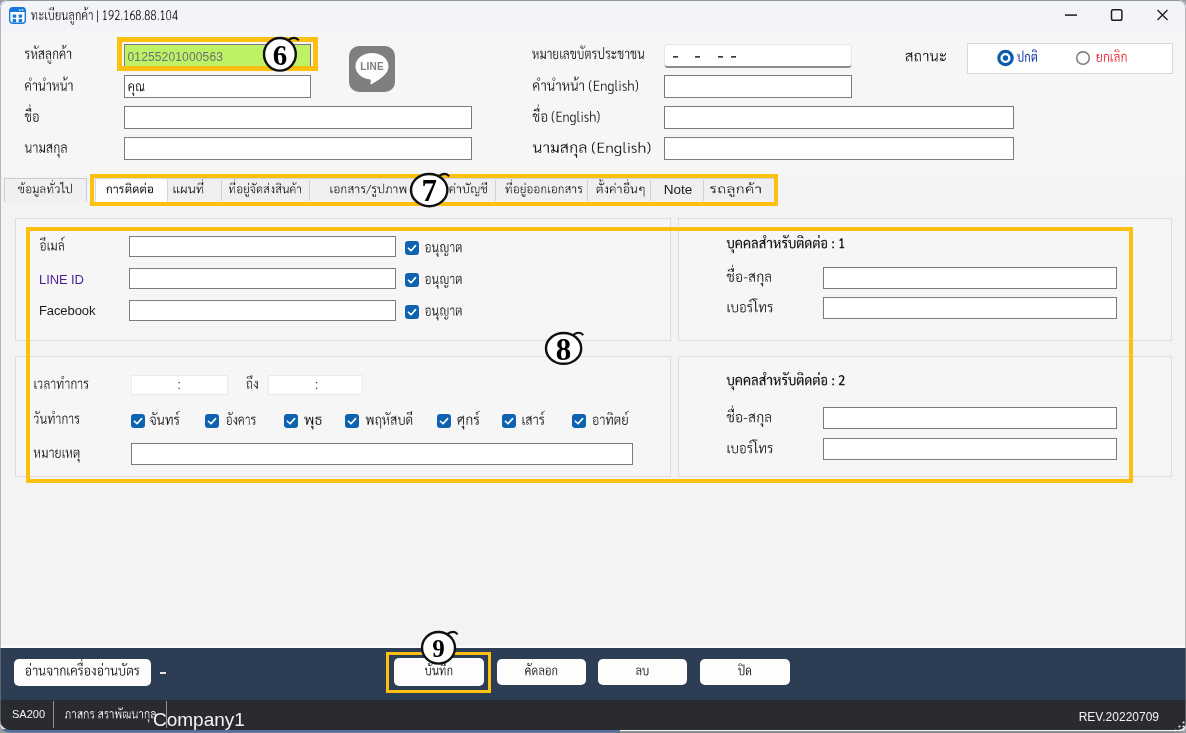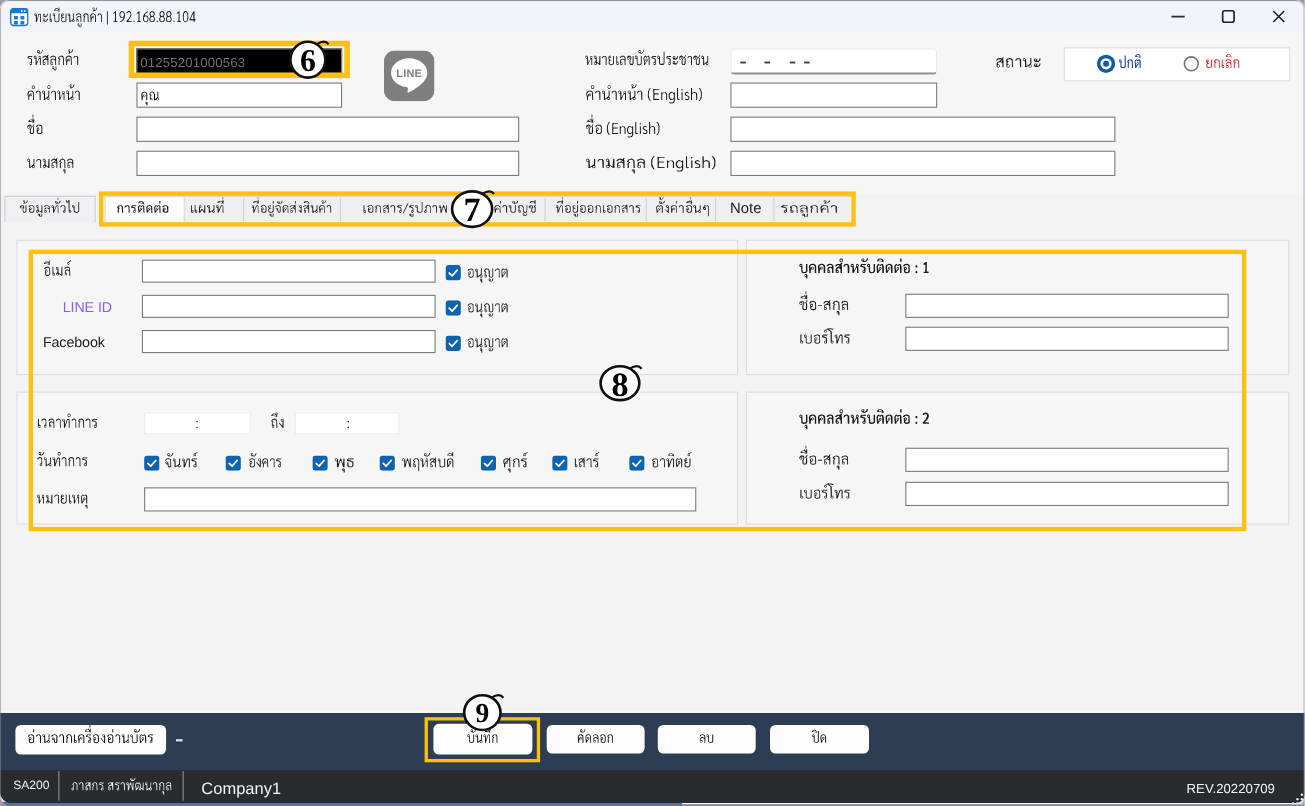--- a/index.html
+++ b/index.html
@@ -35,21 +35,21 @@
 <rect x="3.7" y="12.1" width="3.5" height="3.2" fill="#1777dc"></rect>
       <rect x="9.6" y="12.1" width="3.5" height="3.2" fill="#1777dc"></rect>
 </svg>
     <svg class="abs" style="left:1040px;top:0" width="146" height="30" viewBox="0 0 146 30">
 <rect x="25" y="14.3" width="12" height="1.6" fill="#2a2a2a"></rect>
 <rect x="71.5" y="9.8" width="10.4" height="10.4" rx="1.8" fill="none" stroke="#1f1f1f" stroke-width="1.5"></rect>
 <path d="M117.5 10 L127.5 20 M127.5 10 L117.5 20" stroke="#1f1f1f" stroke-width="1.4"></path>
 </svg>
     <div class="abs" id="topline"></div>
     <div class="abs" id="form"></div>
-    <div class="tb" style="left:124px;top:43.5px;width:187px;height:23px;background:#000000">
+    <div class="tb" style="left:124px;top:43.5px;width:187px;height:23px;background:#bef264">
       <span style="position:absolute;left:2.5px;top:5px;font-size:12px;color:#6b7075;letter-spacing:.15px">01255201000563</span>
     </div>
     <div class="tb" style="left:124px;top:75px;width:187px;height:23px"></div>
     <div class="tb" style="left:124px;top:106.3px;width:348px;height:22.5px"></div>
     <div class="tb" style="left:124px;top:137.3px;width:348px;height:22.5px"></div>
     <svg class="abs" style="left:349px;top:46px" width="46" height="46" viewBox="0 0 46 46">
 <rect width="46" height="46" rx="10" fill="#7f7f7f"></rect>
 <path d="M39.5 20.2 c0 -7.3 -7.4 -13.2 -16.5 -13.2 s-16.5 5.9 -16.5 13.2 c0 6.5 5.8 12 13.7 13 c0.55 0.12 1.3 0.36 1.5 0.83 c0.17 0.42 0.11 1.1 0.05 1.5 l-0.24 1.45 c-0.07 0.43 -0.34 1.7 1.48 0.9 c1.8 -0.76 9.8 -5.8 13.4 -9.9 c2.5 -2.7 3.1 -5.5 3.1 -7.8 Z" fill="#fdfdfd"></path>
 <text x="23" y="24" text-anchor="middle" font-family="Liberation Sans" font-size="10" font-weight="bold" fill="#7f7f7f" letter-spacing="0.2">LINE</text>
 </svg>
@@ -95,21 +95,21 @@
     <div class="tb" style="left:129.3px;top:268px;width:267px;height:21px"></div>
     <svg class="chk" style="left:404.5px;top:273px" viewBox="0 0 14 14">
       <rect width="14" height="14" rx="3.2" fill="#0d63b0"></rect>
       <path d="M3.4 7.2 L6 9.8 L10.6 4.6" fill="none" stroke="#fff" stroke-width="1.6" stroke-linecap="round" stroke-linejoin="round"></path>
     </svg>
     <div class="tb" style="left:129.3px;top:299.7px;width:267px;height:21px"></div>
     <svg class="chk" style="left:404.5px;top:304.7px" viewBox="0 0 14 14">
       <rect width="14" height="14" rx="3.2" fill="#0d63b0"></rect>
       <path d="M3.4 7.2 L6 9.8 L10.6 4.6" fill="none" stroke="#fff" stroke-width="1.6" stroke-linecap="round" stroke-linejoin="round"></path>
     </svg>
-    <div class="abs" style="left:57px;top:271.5px;font-size:13px;letter-spacing:-0.1px;color:#8b5cf6">LINE ID</div>
+    <div class="abs" style="left:39px;top:271.5px;font-size:13px;letter-spacing:-0.1px;color:#4c1d95">LINE ID</div>
     <div class="abs" style="left:39px;top:303px;font-size:13px;letter-spacing:-0.1px;color:#1b1b1b">Facebook</div>
     <div class="tb" style="left:823px;top:266.5px;width:294px;height:22px"></div>
     <div class="tb" style="left:823px;top:297px;width:294px;height:22px"></div>
     <div class="tb" style="left:823px;top:407px;width:294px;height:22px"></div>
     <div class="tb" style="left:823px;top:437.8px;width:294px;height:22px"></div>
     <div class="abs" style="left:130.6px;top:374.7px;width:97px;height:20px;background:#fff;border:1px solid #ebebed">
       <span style="position:absolute;left:46px;top:2px;font-size:12px;color:#222">:</span>
     </div>
     <div class="abs" style="left:268px;top:374.7px;width:95px;height:20px;background:#fff;border:1px solid #ebebed">
       <span style="position:absolute;left:46px;top:2px;font-size:12px;color:#222">:</span>
@@ -148,21 +148,21 @@
     <div class="btn" style="left:14px;top:658.5px;width:137px;height:27px"></div>
     <div class="abs" style="left:160px;top:672px;width:6px;height:1.6px;background:#e4e4e4"></div>
     <div class="btn" style="left:393.8px;top:658.3px;width:90.5px;height:27.6px"></div>
     <div class="btn" style="left:497.2px;top:658.9px;width:89px;height:25.8px"></div>
     <div class="btn" style="left:597.6px;top:658.9px;width:89.7px;height:25.8px"></div>
     <div class="btn" style="left:700.2px;top:658.9px;width:89.4px;height:25.8px"></div>
     <div class="abs" id="bluestrip"></div>
     <div class="abs" style="left:620px;top:730.5px;width:566px;height:2.5px;background:#8e9094;z-index:1"></div>
     <div class="abs" id="status"></div>
     <div class="st" style="left:12px;top:708px;font-size:11px">SA200</div>
-    <div class="st" style="left:183px;top:709px;font-size:15px">Company1</div>
+    <div class="st" style="left:153px;top:709px;font-size:19px">Company1</div>
     <div class="st" style="right:27px;top:709.5px;font-size:12px">REV.20220709</div>
     <div class="sep" style="left:53px;top:701px;height:27px;z-index:3"></div>
     <div class="sep" style="left:166px;top:701px;height:27px;z-index:3"></div>
     <svg class="abs" style="left:1172px;top:719px;z-index:4" width="14" height="14" viewBox="0 0 14 14">
 <g fill="#e8e8e8">
         <circle cx="3.5" cy="11.5" r="1.1"></circle>
         <circle cx="7.5" cy="11.5" r="1.1"></circle>
         <circle cx="11.5" cy="11.5" r="1.1"></circle>
         <circle cx="7.5" cy="7.5" r="1.1"></circle>
         <circle cx="11.5" cy="7.5" r="1.1"></circle>

